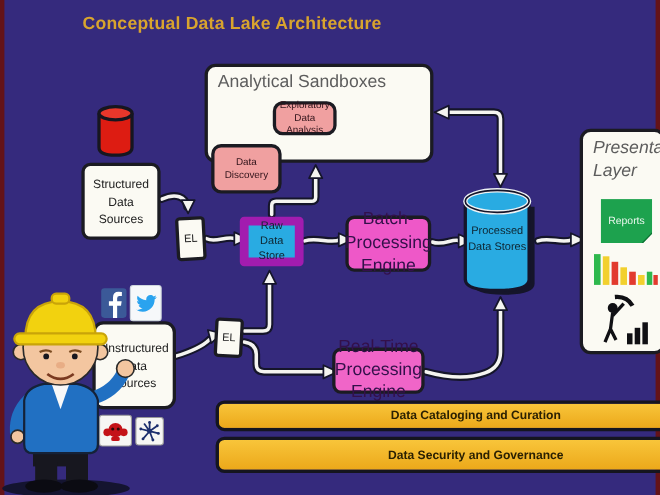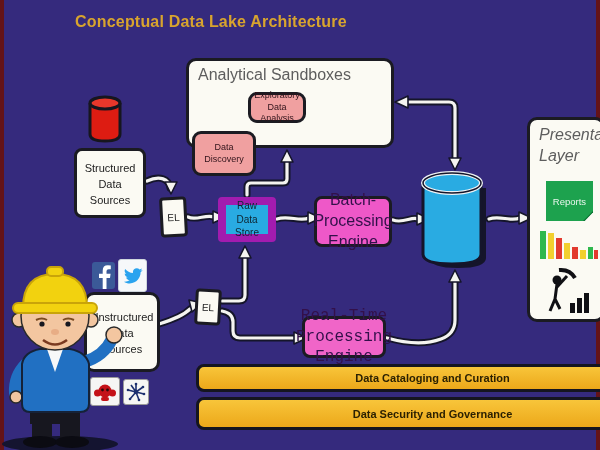--- a/index.html
+++ b/index.html
@@ -85,20 +85,21 @@
 
   <div class="magbox" style="left:314px;top:196px;width:78px;height:51px;">Batch-Processing Engine</div>
 
   <div class="cyl-wrap" style="left:420px;top:170px;width:74px;height:100px;">
     <svg width="74" height="100" viewBox="0 0 74 100">
       <path d="M10,18 L10,88 Q10,98 38,98 Q66,98 66,88 L66,18" fill="#15152a"></path>
       <path d="M3,14 L3,84 Q3,94 32,94 Q61,94 61,84 L61,14" fill="#29abe2" stroke="#15152a" stroke-width="3"></path>
       <ellipse cx="32" cy="13" rx="29" ry="10" fill="#29abe2" stroke="#eef2f4" stroke-width="4"></ellipse>
       <ellipse cx="32" cy="13" rx="29" ry="10" fill="none" stroke="#15152a" stroke-width="1.5"></ellipse>
     </svg>
+    <div class="cyl-text" style="width:64px;">Processed Data Stores</div>
   </div>
 
   <div class="whitebox" style="left:527px;top:117px;width:78px;height:205px;">
     <div class="corner-label" style="width:56px;line-height:1.3;font-style:italic;">Presentation Layer</div>
     <div class="note">Reports</div>
     <svg style="position:absolute;left:9px;top:106px;" width="60" height="34" viewBox="0 0 60 34">
       <rect x="1" y="5" width="6" height="28" fill="#2eb84d"></rect>
       <rect x="9" y="7" width="6" height="26" fill="#f2d02e"></rect>
       <rect x="17" y="12" width="6" height="21" fill="#e23a2e"></rect>
       <rect x="25" y="17" width="6" height="16" fill="#f2d02e"></rect>
@@ -151,21 +152,21 @@
       <circle cx="10" cy="10" r="2.2" fill="#1c2f6e"></circle>
       <circle cx="10" cy="2" r="1.3" fill="#1c2f6e"></circle>
         <circle cx="17" cy="5" r="1.3" fill="#1c2f6e"></circle>
       <circle cx="18" cy="12" r="1.3" fill="#1c2f6e"></circle>
         <circle cx="13" cy="18" r="1.3" fill="#1c2f6e"></circle>
       <circle cx="4" cy="17" r="1.3" fill="#1c2f6e"></circle>
         <circle cx="2" cy="8" r="1.3" fill="#1c2f6e"></circle>
     </svg>
   </div>
 
-  <div class="magbox" style="left:302px;top:316px;width:84px;height:42px;background:#f065c8;font-family:Liberation Mono, monospace;">Real-Time Processing Engine</div>
+  <div class="magbox" style="left:302px;top:316px;width:84px;height:42px;background:#f065c8;">Real-Time Processing Engine</div>
 
   <div class="goldbar" style="top:364px;height:28px;">Data Cataloging and Curation</div>
   <div class="goldbar" style="top:397px;height:33px;">Data Security and Governance</div>
 
   <svg class="arrows" width="600" height="450" viewBox="0 0 600 450">
     <g stroke="#15152a" stroke-width="7" fill="none" stroke-linecap="round">
       <path d="M147,181 C160,175 169,179 170,188"></path>
       <path d="M188,217 C196,221 206,214 214,217"></path>
       <path d="M247,195 L247,187 Q247,183 251,183 L283,183 Q287,183 287,179 L287,162"></path>
       <path d="M277,219 C288,215 300,222 309,218"></path>

